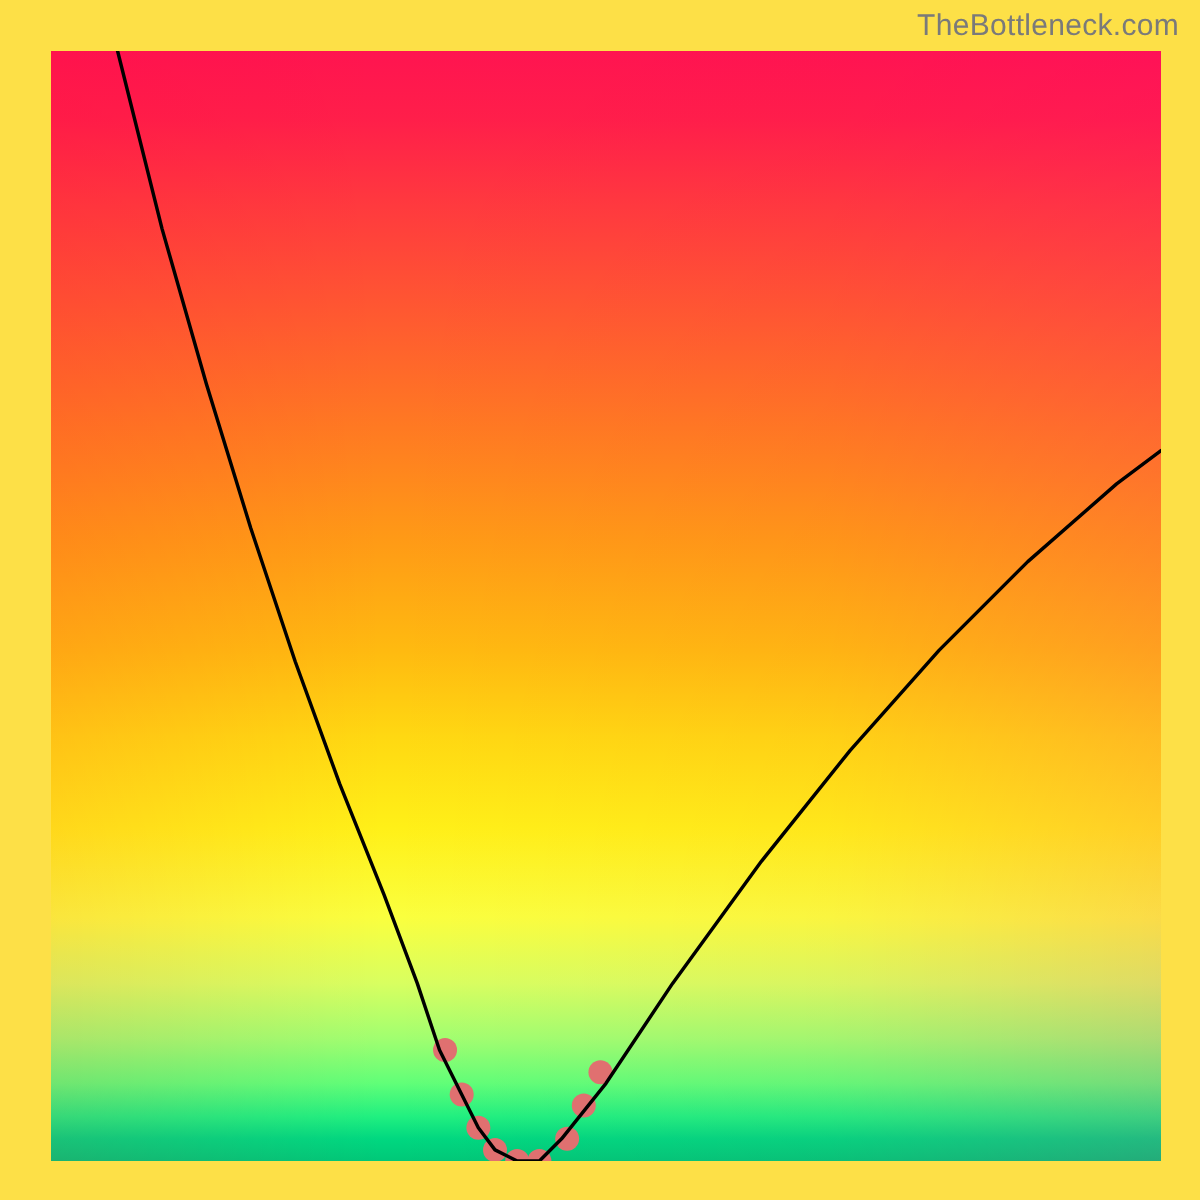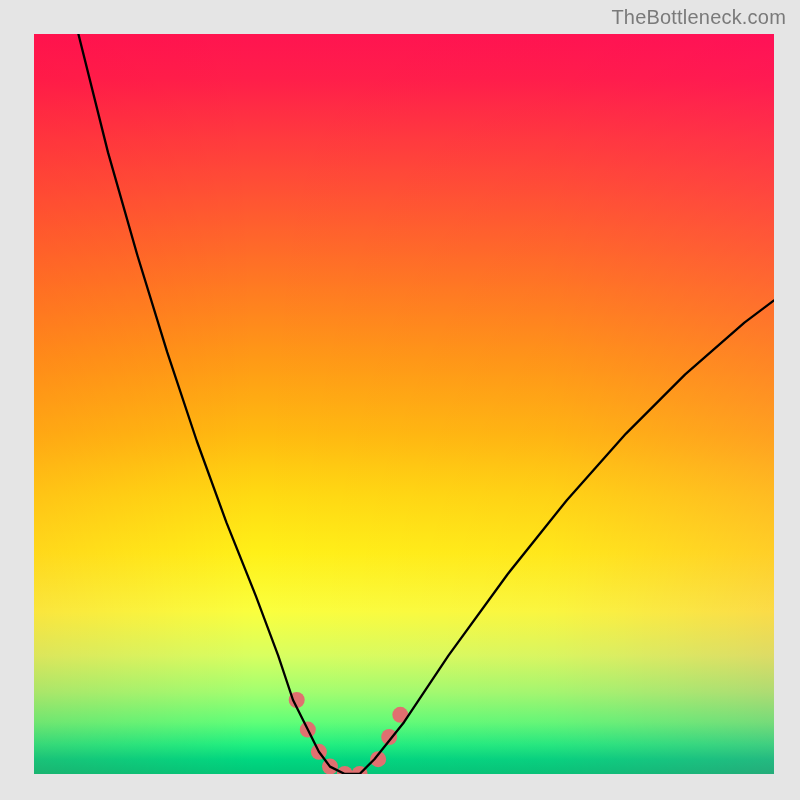--- a/index.html
+++ b/index.html
@@ -8,21 +8,21 @@
     width: 800px;
     height: 800px;
     background: #000;
     overflow: hidden;
     font-family: Arial, Helvetica, sans-serif;
   }
   .frame {
     position: relative;
     width: 800px;
     height: 800px;
-    background: #e5e5e5;
+    background: #fde047;
   }
   .plot-area {
     position: absolute;
     left: 34px;
     top: 34px;
     width: 740px;
     height: 740px;
     
     background: linear-gradient(
       to bottom,

